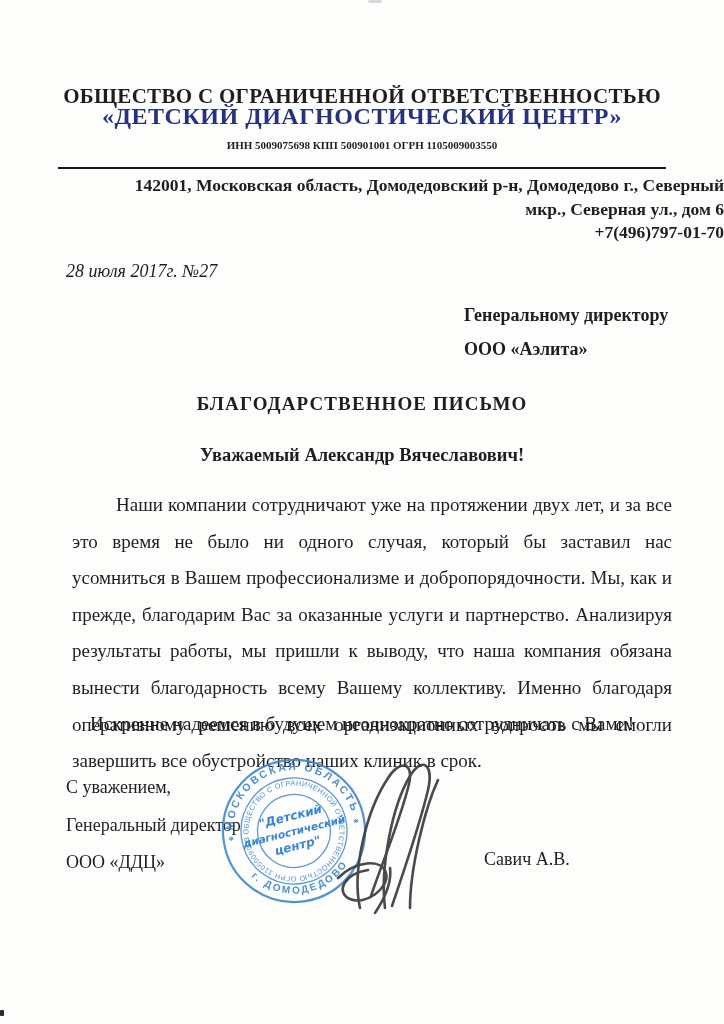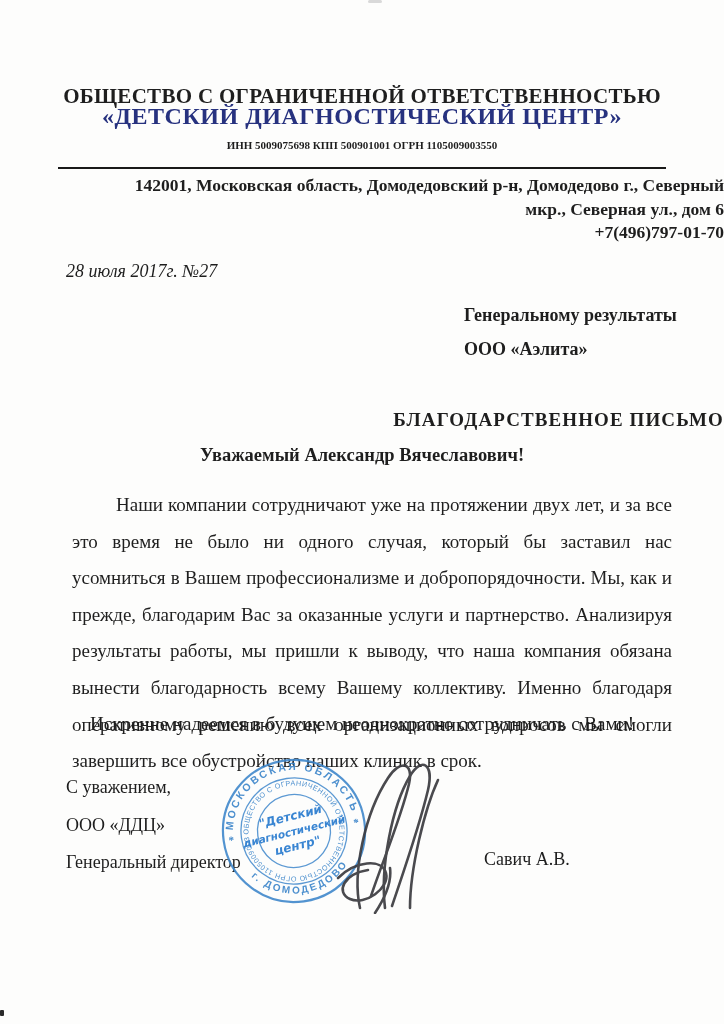--- a/index.html
+++ b/index.html
@@ -14,21 +14,21 @@
   }
   .abs{position:absolute;}
   .center{left:0;width:724px;text-align:center;}
   .org-type{top:84px;font-size:21px;font-weight:bold;letter-spacing:0.3px;}
   .org-name{top:103px;font-size:24px;font-weight:bold;letter-spacing:0.5px;color:#27327f;}
   .registration{top:139px;font-size:11px;font-weight:bold;}
   .divider{top:167px;left:58px;width:608px;height:2px;background:#191919;}
   .address-block{top:174px;font-size:17.5px;font-weight:bold;line-height:23.5px;text-align:right;}
   .date-line{top:261px;left:66px;font-size:18px;font-style:italic;}
   .recipient{top:299px;left:464px;font-size:18px;font-weight:bold;line-height:33.5px;}
-  .subject{top:409px;font-size:19px;font-weight:bold;letter-spacing:1.1px;text-align:right;}
+  .subject{top:393px;font-size:19px;font-weight:bold;letter-spacing:1.1px;}
   .salutation{top:445px;font-size:18.5px;font-weight:bold;}
   .body-par{
     top:479px;left:64px;width:600px;
     font-size:19px;line-height:36.6px;
     text-align:justify;text-indent:44px;
     color:#1f1f1f;margin:8px;
   }
   .closing{top:713px;font-size:19px;}
   .signoff{top:769px;left:66px;font-size:18px;line-height:37.5px;}
   .signer-name{top:849px;left:484px;font-size:18px;}
@@ -48,34 +48,34 @@
   <div class="abs divider"></div>
   <div class="abs center address-block">
     <div>142001, Московская область, Домодедовский р-н, Домодедово г., Северный</div>
     <div>мкр., Северная ул., дом 6</div>
     <div>+7(496)797-01-70</div>
   </div>
 
   <div class="abs date-line">28 июля 2017г. №27</div>
 
   <div class="abs recipient">
-    <div>Генеральному результаты</div>
+    <div>Генеральному директору</div>
     <div>ООО «Аэлита»</div>
   </div>
 
   <div class="abs center subject">БЛАГОДАРСТВЕННОЕ ПИСЬМО</div>
   <div class="abs center salutation">Уважаемый Александр Вячеславович!</div>
 
   <p class="abs body-par">Наши компании сотрудничают уже на протяжении двух лет, и за все это время не было ни одного случая, который бы заставил нас усомниться в Вашем профессионализме и добропорядочности. Мы, как и прежде, благодарим Вас за оказанные услуги и партнерство. Анализируя результаты работы, мы пришли к выводу, что наша компания обязана вынести благодарность всему Вашему коллективу. Именно благодаря оперативному решению всех организационных вопросов мы смогли завершить все обустройство наших клиник в срок.</p>
   <div class="abs center closing">Искренне надеемся в будущем неоднократно сотрудничать с Вами!</div>
 
   <div class="abs signoff">
     <div>С уважением,</div>
+    <div>Генеральный директор</div>
     <div>ООО «ДДЦ»</div>
-    <div>Генеральный директор</div>
   </div>
   <div class="abs signer-name">Савич А.В.</div>
 
   <div class="abs stamp-wrap">
     <svg viewBox="-82 -82 164 164" width="164" height="164">
       <g transform="rotate(-8)" fill="#3f87cb">
         <circle r="71" fill="none" stroke="#3f87cb" stroke-width="2.2" opacity="0.9"></circle>
         <circle r="53" fill="none" stroke="#3f87cb" stroke-width="1.3" opacity="0.85"></circle>
         <circle r="36.5" fill="none" stroke="#3f87cb" stroke-width="1.3" opacity="0.85"></circle>
         <defs>

